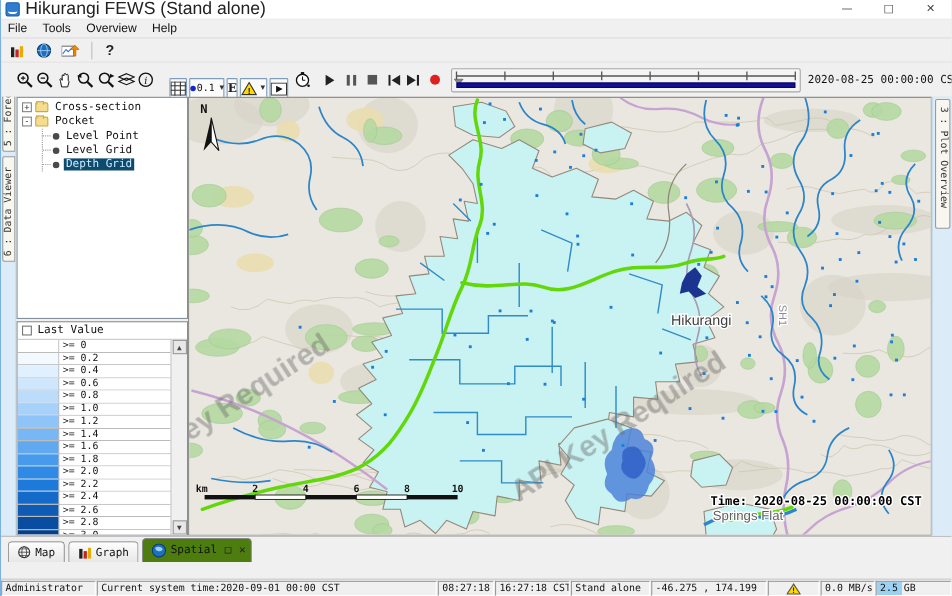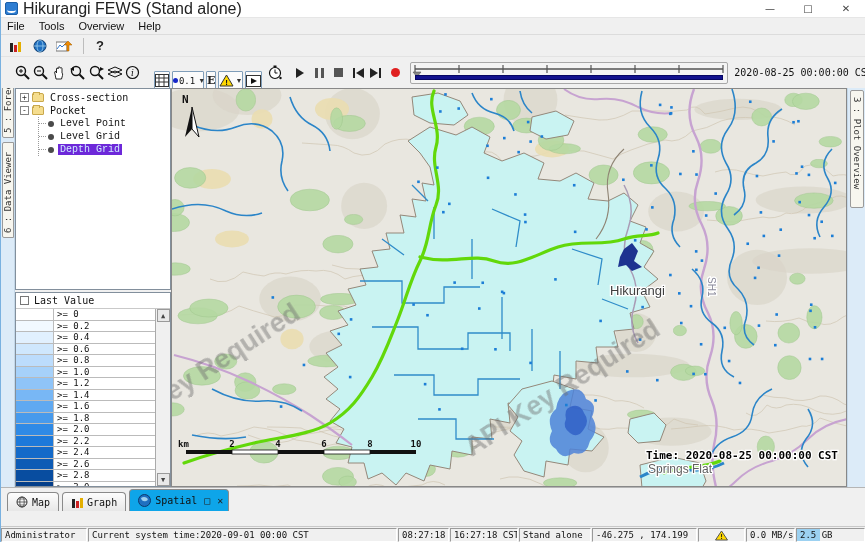--- a/index.html
+++ b/index.html
@@ -67,26 +67,26 @@
   .leftpanel { width:156px; display:flex; flex-direction:column; background:#f0f0f0; }
   .treebox { height:202px; background:#fff; border:1px solid #828f9c; overflow:hidden;
              font-family:"DejaVu Sans Mono", monospace; padding-top:2px; }
   .trow { display:flex; align-items:center; height:13px; font-size:10px; color:#111; }
   .texp { width:9px; height:9px; border:1px solid #848484; background:#fff; font-size:8px;
           line-height:7px; text-align:center; margin:0 3px 0 4px; color:#333; }
   .tfold { width:12px; height:9px; background:#f5dd8e; border:1px solid #c9a84c;
            border-radius:1px 2px 1px 1px; margin-right:4px; position:relative; }
   .tfold::before { content:""; position:absolute; top:-2px; left:0; width:5px; height:2px;
            background:#f5dd8e; border:1px solid #c9a84c; border-bottom:none; }
-  .tchildren { margin-left:22px; border-left:1px dotted #9a9a9a;font-family:Liberation Mono, monospace; }
+  .tchildren { margin-left:22px; border-left:1px dotted #9a9a9a; }
   .tcrow { display:flex; align-items:center; height:13px; font-size:10px; color:#111; }
   .tcstub { width:7px; border-top:1px dotted #9a9a9a; margin-right:2px; }
   .tbullet { width:6px; height:6px; border-radius:50%; background:#4a4a4a; margin-right:4px; }
   .tlab { padding:0 2px; white-space:nowrap; }
-  .tlab.sel { background:#6d28d9; color:#cfeaff; }
+  .tlab.sel { background:#0c4a6e; color:#cfeaff; }
 
   .legendbox { flex:1; margin-top:2px; background:#fff; border:1px solid #828f9c;
                overflow:hidden; font-family:"DejaVu Sans Mono", monospace; }
   .leghead { display:flex; align-items:center; height:16px; padding-left:4px;
              border-bottom:1px solid #c9c9c9; }
   .cbox { width:9px; height:9px; border:1px solid #777; background:#fff; margin-right:5px; }
   .leglabel { font-size:10px; color:#111; }
   .legbody { display:flex; height:calc(100% - 16px); }
   .legrows { flex:1; overflow:hidden; border-right:1px solid #aaa; }
   .lrow { display:flex; height:11.5px; border-bottom:1px solid #bbb; }
@@ -102,21 +102,21 @@
   .mappanel { flex:1; border:1px solid #888; background:#e9e7e0; overflow:hidden; }
 
   
   .tabbar { position:absolute; top:487px; left:0; width:865px; height:24px;
             background:#f0f0f0; border-top:1px solid #b5b5b5; display:flex;
             align-items:flex-end; padding-left:6px; }
   .btab { display:flex; align-items:center; gap:4px; height:19px; padding:0 8px;
           border:1px solid #8a8a8a; border-bottom:none; border-radius:4px 4px 0 0;
           background:linear-gradient(#fdfdfd,#e7e7e7); margin-right:3px;
           font-size:10px; font-family:"DejaVu Sans Mono", monospace; color:#111; }
-  .btab.active { height:22px; background:#0ea5e9; padding-right:5px; }
+  .btab.active { height:22px; background:#4d7c0f; padding-right:5px; }
   .tabctl { font-size:10px; color:#222; margin-left:3px; font-weight:bold; }
 
   .logsrow { position:absolute; top:511px; left:0; width:865px; height:15px;
              background:#f0f0f0; }
   .logsbtn { position:absolute; left:8px; top:0; height:14px; padding:0 6px;
              border:1px solid #8a8a8a; border-radius:2px; background:#f8f8f8;
              font-size:9px; line-height:12px; font-family:"DejaVu Sans Mono", monospace;
              color:#111;margin-top:32px; }
 
   

